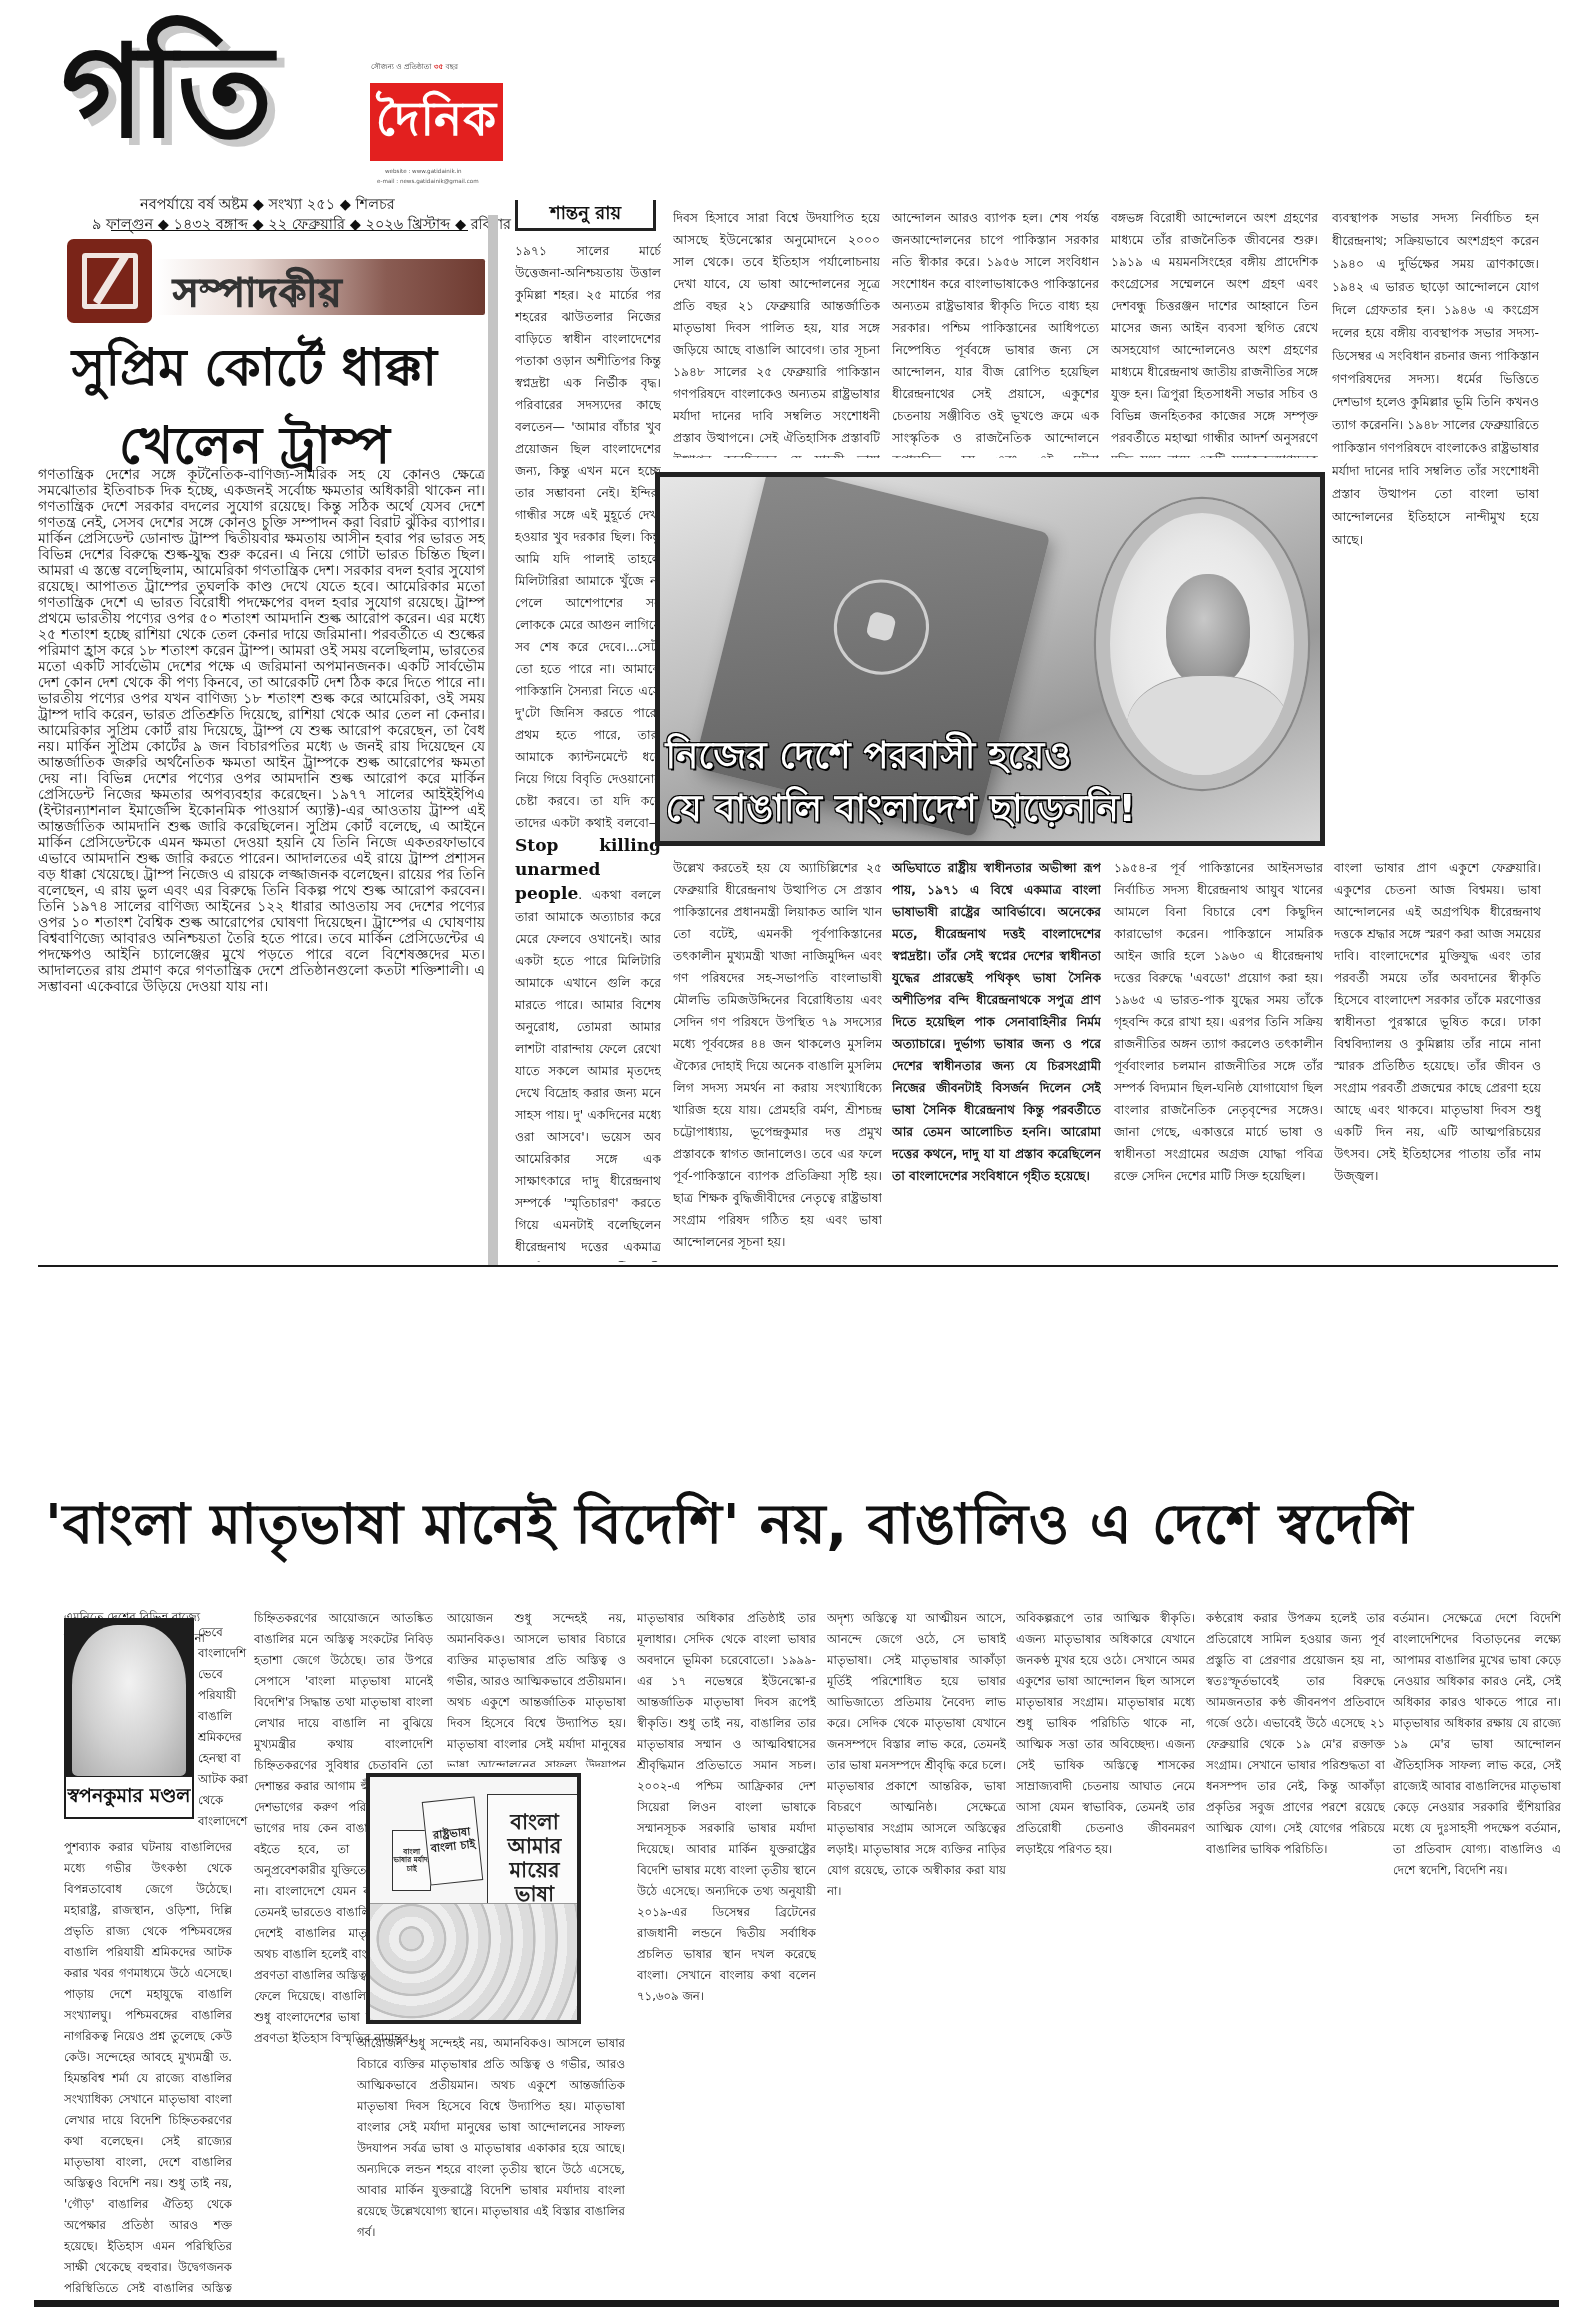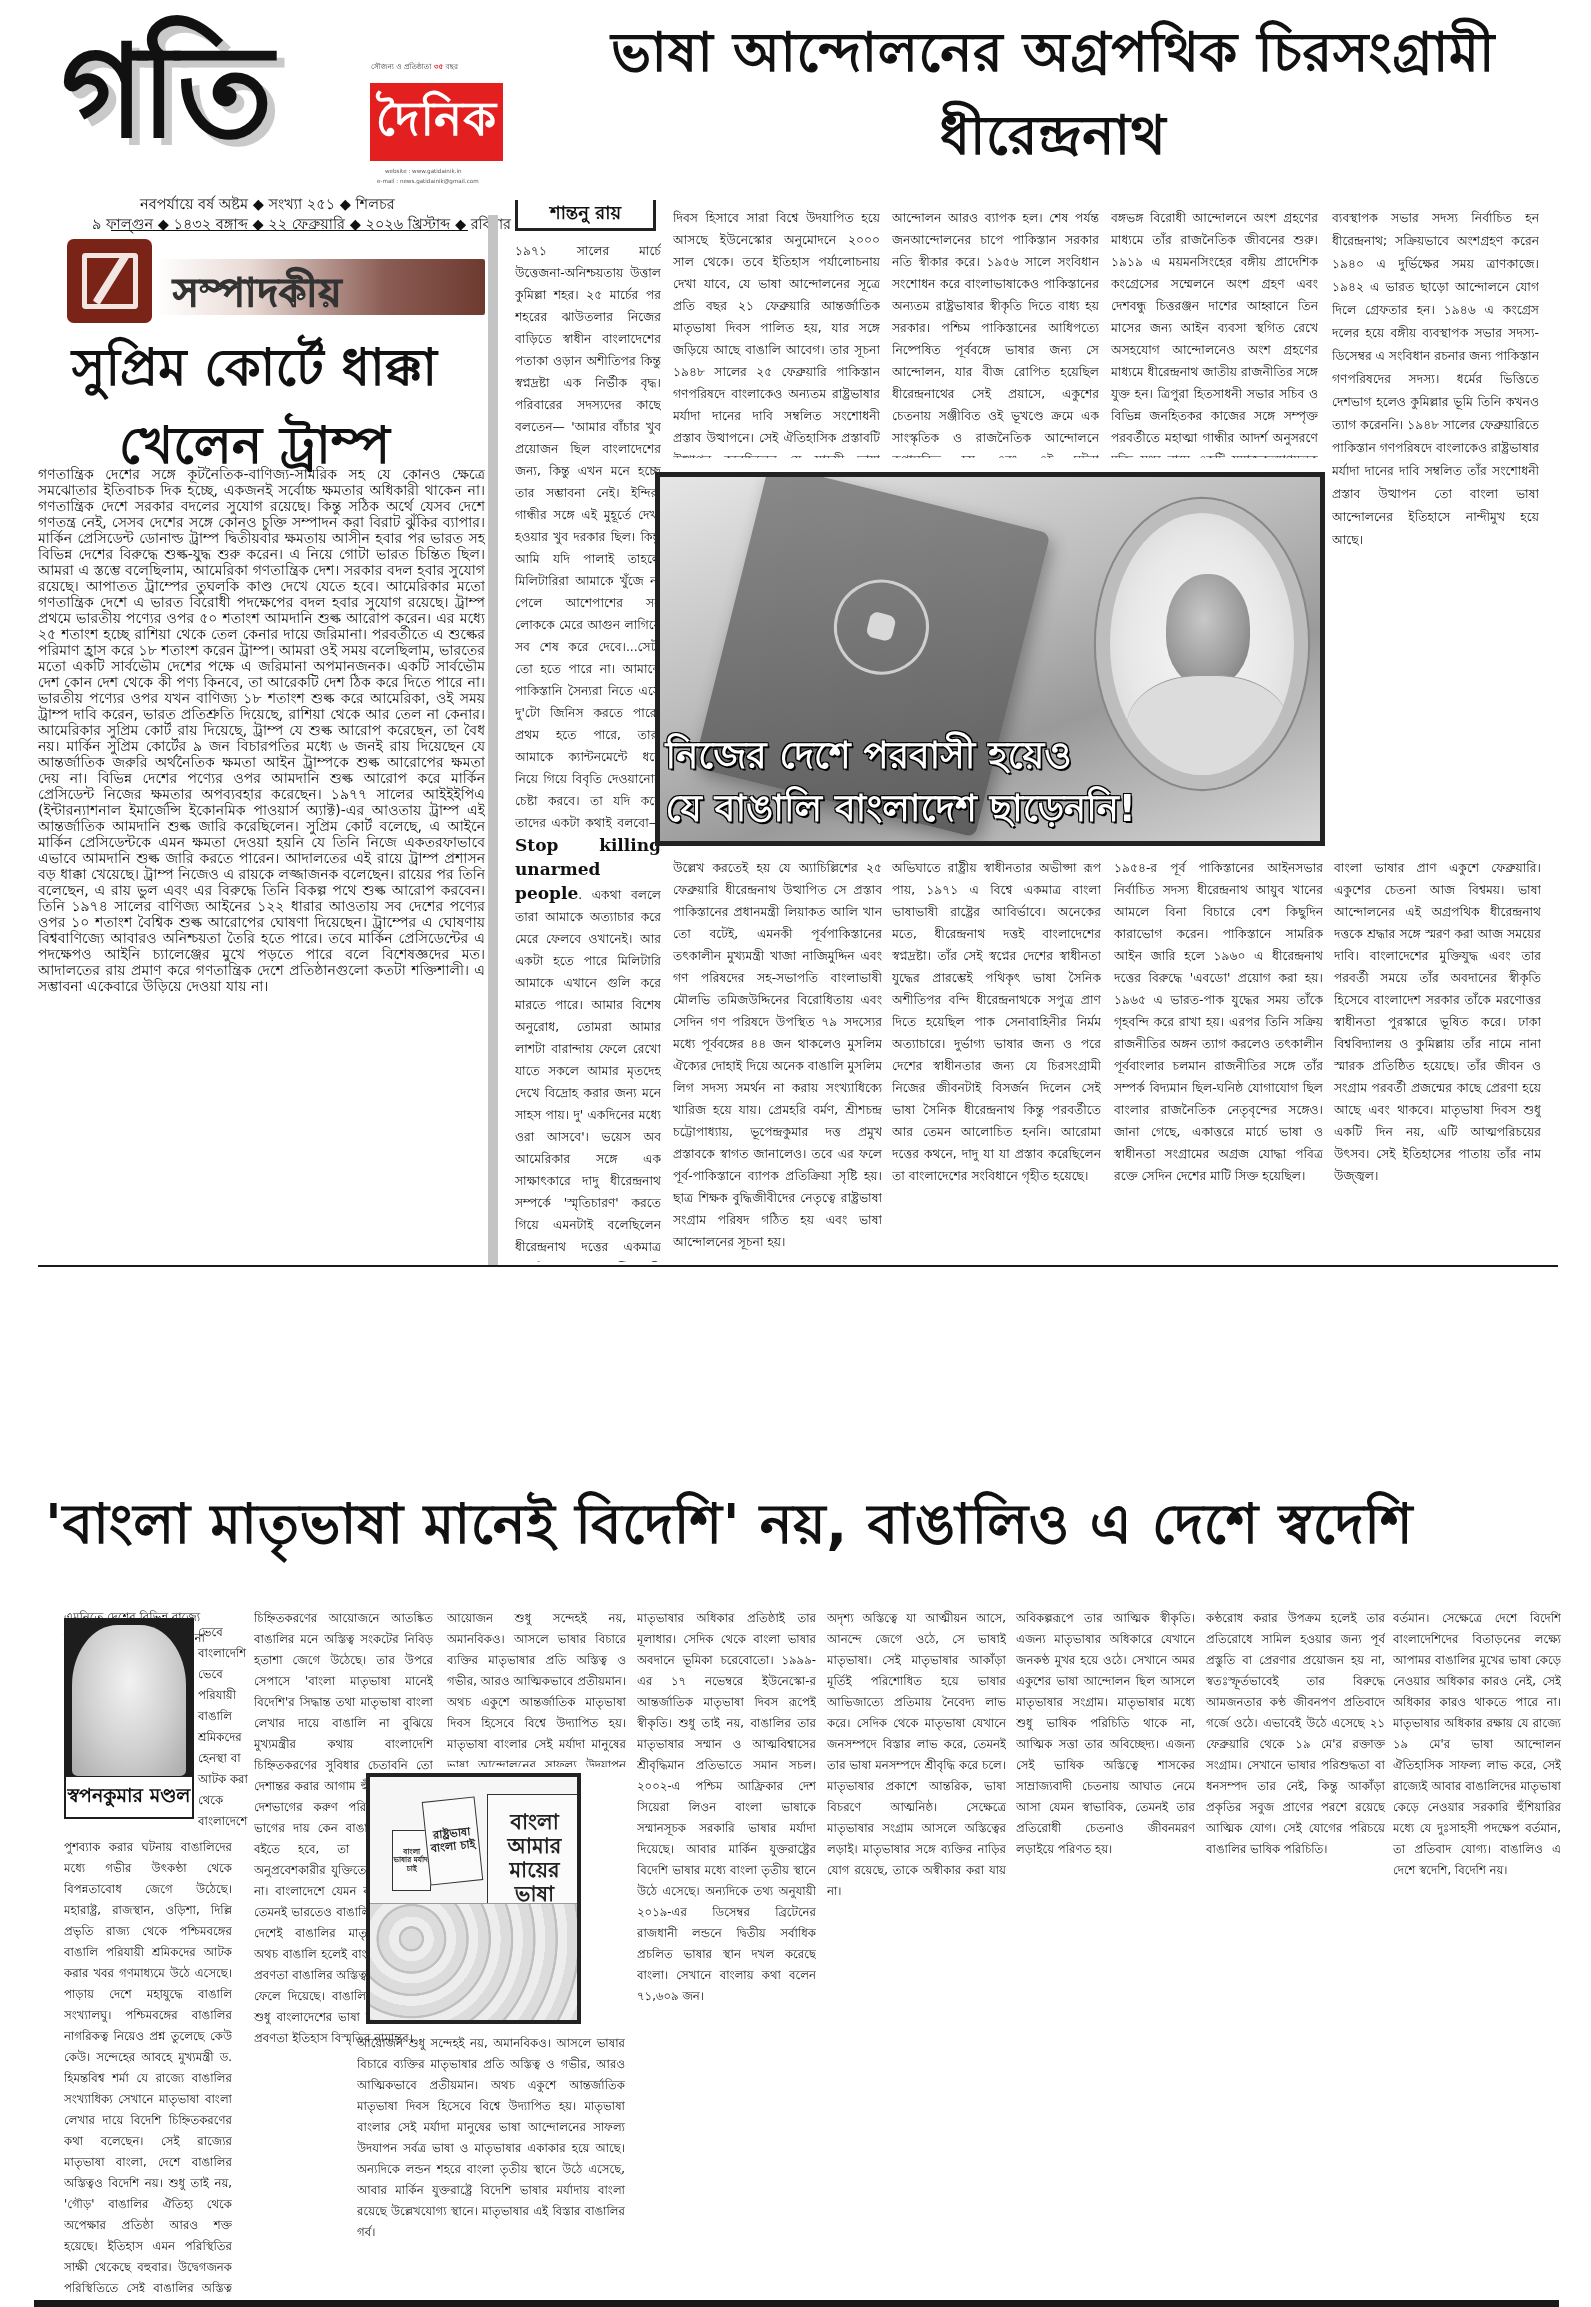--- a/index.html
+++ b/index.html
@@ -37,21 +37,21 @@
   
   .byline-box { position: absolute; left: 515px; top: 200px; width: 141px; height: 31px; border: 3.4px solid #222; border-top: none; display: flex; align-items: center; justify-content: center; font-size: 18px; font-weight: 700; }
   .col { position: absolute; font-size: 12.3px; line-height: 22px; text-align: justify; overflow: hidden; }
   .col .en-bold { font-family: "DejaVu Serif", serif; font-weight: 700; font-size: 17px; line-height: 22px; }
   .col1 { left: 515px; top: 240px; width: 146px; height: 1022px; }
   .col2 { left: 673px; top: 207px; width: 207px; height: 251px; }
   .col3 { left: 892px; top: 207px; width: 207px; height: 251px; }
   .col4 { left: 1111px; top: 207px; width: 207px; height: 251px; }
   .col5 { left: 1332px; top: 207px; width: 207px; height: 642px; line-height: 23px; }
   .col2b { left: 673px; top: 857px; width: 209px; height: 405px; }
-  .col3b { left: 892px; top: 857px; width: 209px; height: 405px; }
+  .col3b { left: 892px; top: 857px; width: 209px; height: 405px; font-weight: bold; }
   .col4b { left: 1114px; top: 857px; width: 209px; height: 405px; }
   .col5b { left: 1334px; top: 857px; width: 207px; height: 405px; }
 
   .feature-photo { position: absolute; left: 655px; top: 472px; width: 670px; height: 374px; border: 5.6px solid #222; background: linear-gradient(160deg, #e6e6e6 0%, #bdbdbd 40%, #9a9a9a 65%, #d8d8d8 100%); overflow: hidden; }
   .passport { position: absolute; left: 67px; top: 17px; width: 290px; height: 313px; background: linear-gradient(160deg, #8a8a8a, #5e5e5e); transform: rotate(14deg); border-radius: 9px; box-shadow: 5.6px 5.6px 17px rgba(0,0,0,0.3); }
   .passport-emblem { position: absolute; left: 101px; top: 84px; width: 95px; height: 95px; border: 3.4px solid #cfcfcf; border-radius: 50%; }
   .passport-emblem::after { content: ""; position: absolute; left: 31px; top: 31px; width: 26px; height: 26px; background: #d9d9d9; border-radius: 30%; }
   .magnifier { position: absolute; left: 436px; top: 22.3px; width: 212px; height: 290px; border-radius: 50%; border: 14.5px solid #bdbdbd; background: radial-gradient(ellipse at center, #f6f6f6 0%, #e8e8e8 55%, #cfcfcf 100%); box-shadow: 0 0 0 2.2px #888; overflow: hidden; }
   .portrait-head { position: absolute; left: 56px; top: 61px; width: 84px; height: 112px; background: radial-gradient(ellipse at 45% 40%, #c8c8c8 0%, #9a9a9a 60%, #6f6f6f 100%); border-radius: 48% 48% 44% 44%; }
   .portrait-shoulders { position: absolute; left: 17px; top: 162px; width: 162px; height: 112px; background: #dcdcdc; border-radius: 45% 45% 0 0; border-top: 1.7px solid #999; }
@@ -101,21 +101,20 @@
   </div>
   <div class="dainik-box">দৈনিক</div>
   <div class="web-line">website : www.gatidainik.in</div>
   <div class="mail-line">e-mail : news.gatidainik@gmail.com</div>
   <div class="issue-line">নবপর্যায়ে  বর্ষ অষ্টম ◆ সংখ্যা ২৫১ ◆ শিলচর</div>
   <div class="date-line">৯ ফাল্গুন ◆ ১৪৩২ বঙ্গাব্দ ◆ ২২ ফেব্রুয়ারি ◆ ২০২৬ খ্রিস্টাব্দ ◆ রবিবার</div>
   <div class="date-rule"></div>
 </div>
 
 <div class="top-headline">
-  <div>ভাষা আন্দোলনের অগ্রপথিক চিরসংগ্রামী ধীরেন্দ্রনাথ</div>
 </div>
 
 <div class="gray-divider"></div>
 
 <div class="editorial-banner">
   <div class="edit-icon-box">
       <div class="edit-icon-inner"></div>
     </div>
   <div class="editorial-label-bar">
     <div class="editorial-label">সম্পাদকীয়</div>

